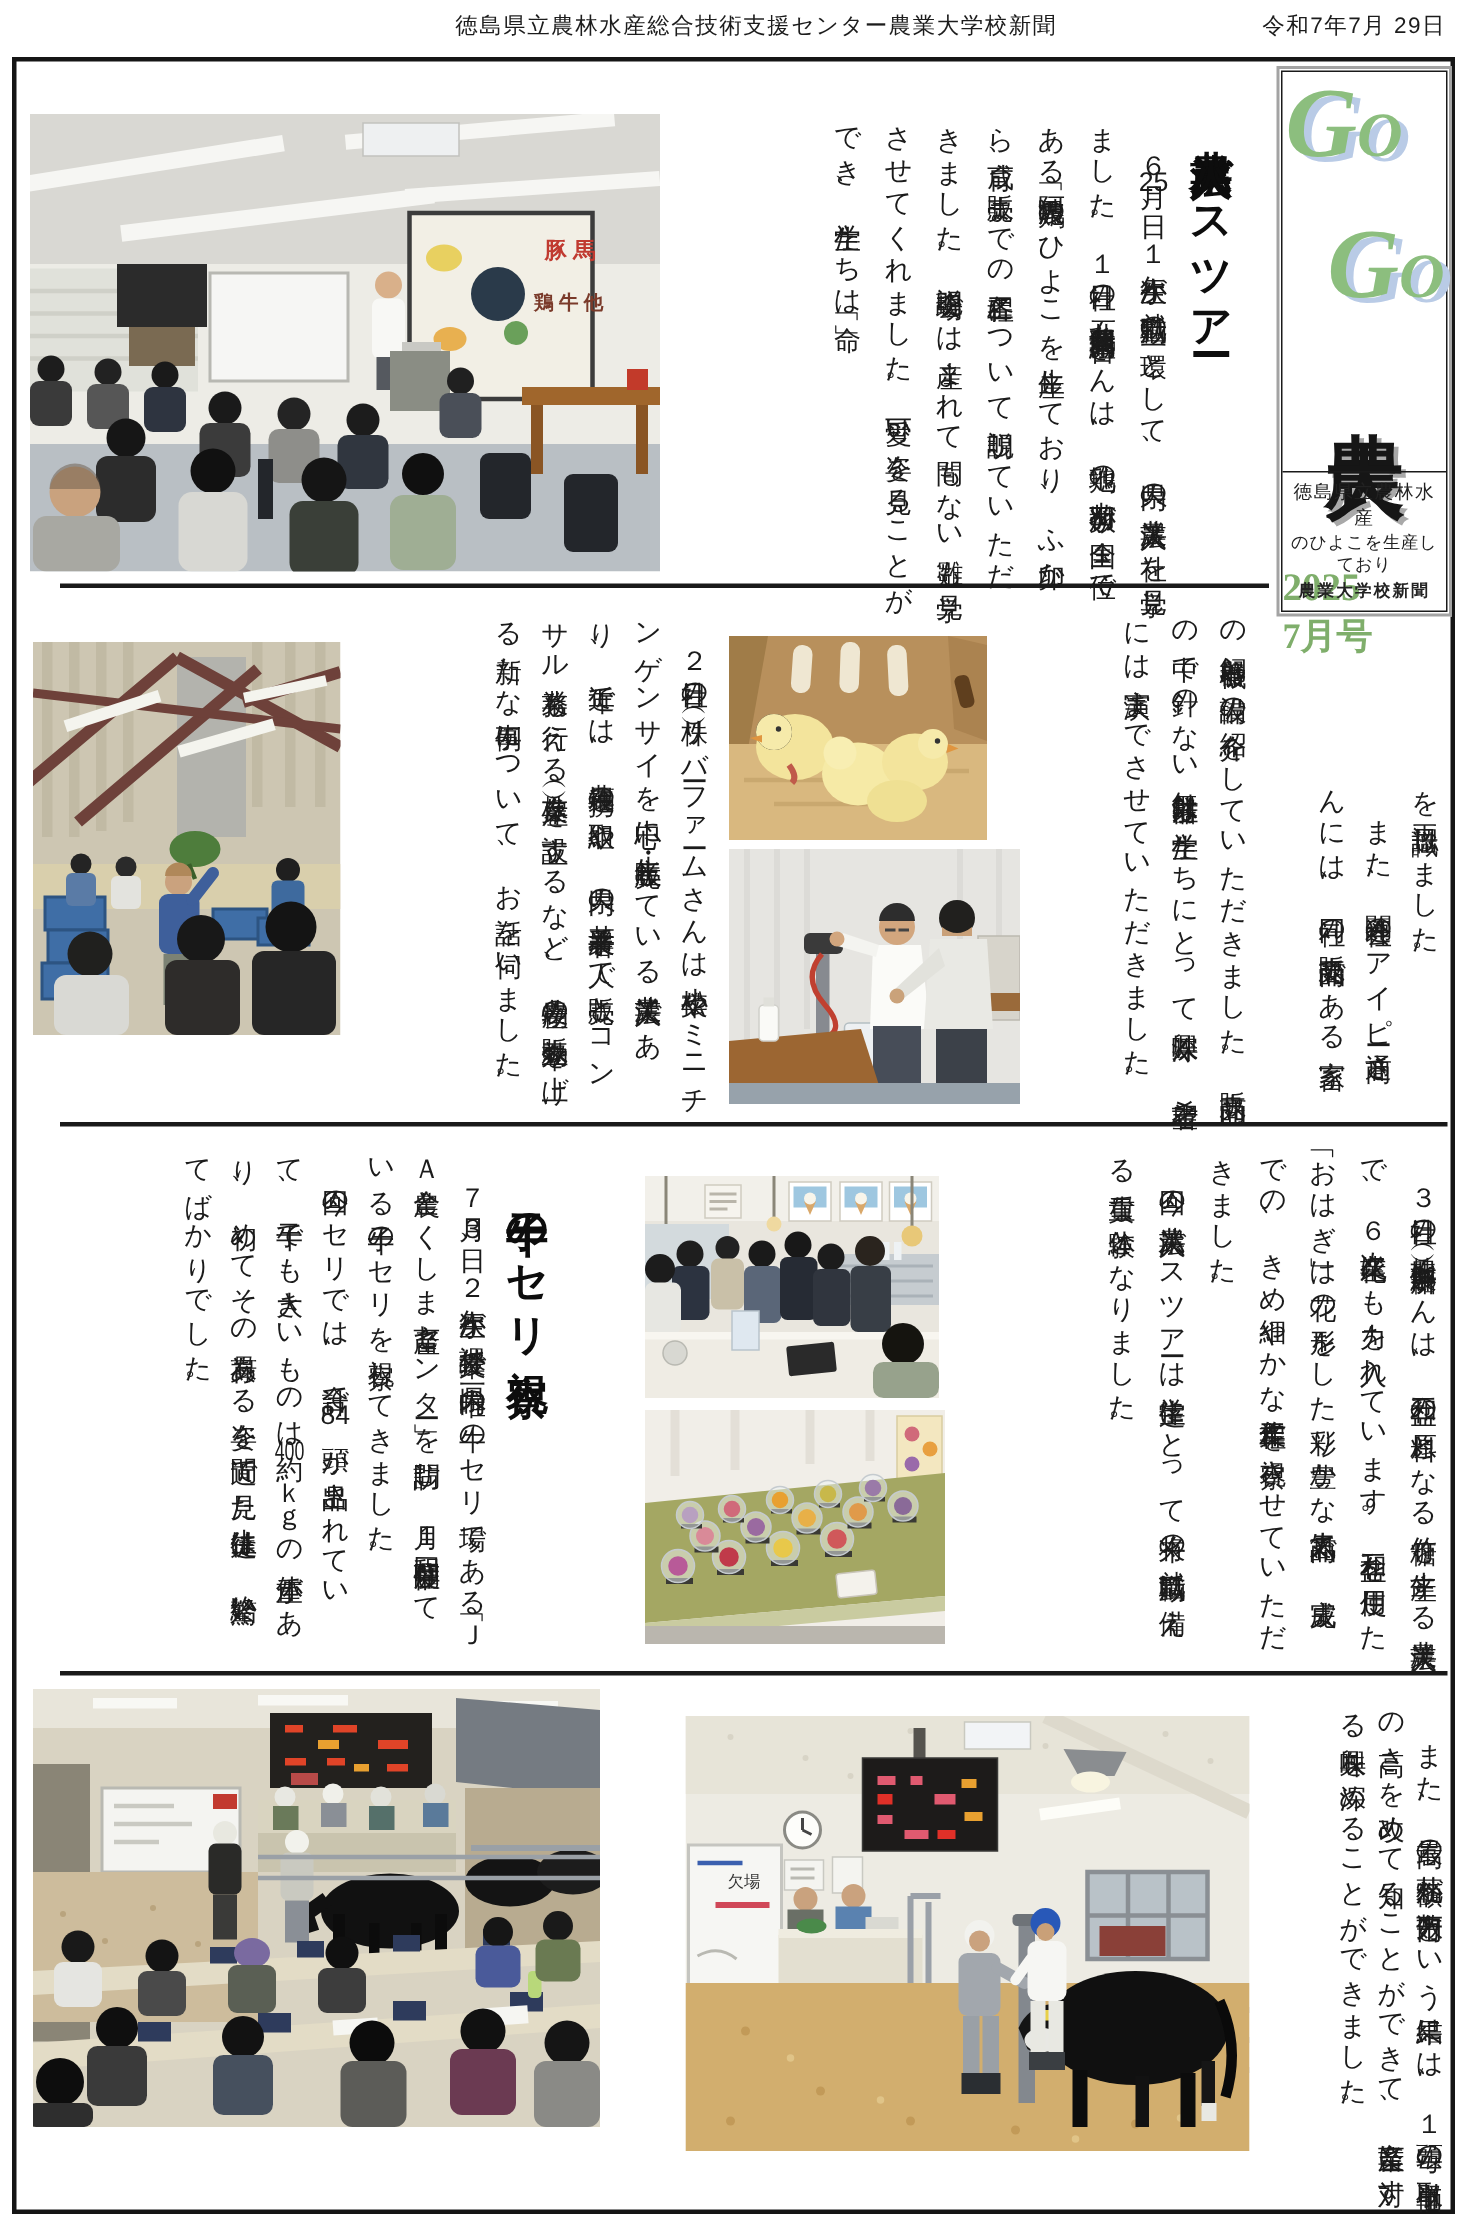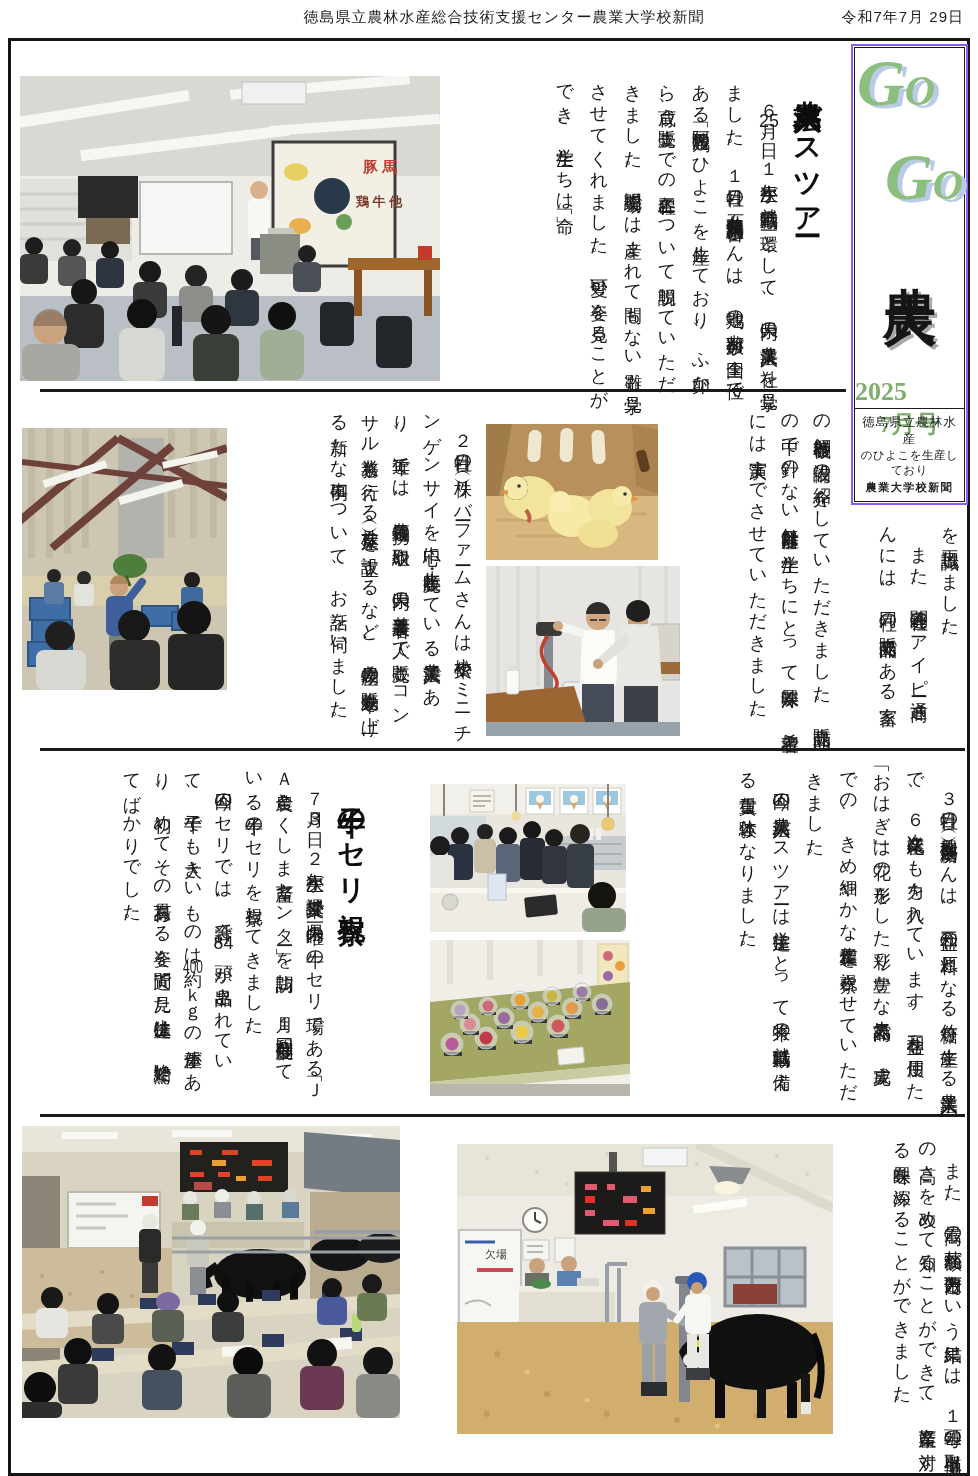--- a/index.html
+++ b/index.html
@@ -7,34 +7,34 @@
         font-family:"Liberation Sans","DejaVu Sans",sans-serif;color:#1c1c1c;}
   .hdr-title{position:absolute;top:8px;left:0;width:100%;text-align:center;font-size:15px;letter-spacing:1px;padding-left:15px;}
   .hdr-date{position:absolute;top:8px;right:14px;font-size:15px;letter-spacing:1px;}
   .page-frame{position:absolute;left:8px;top:38px;width:962px;height:1438px;border:3px solid #151515;box-sizing:border-box;}
   .divider{position:absolute;height:3px;background:#1a1a1a;}
   .vtext{position:absolute;writing-mode:vertical-rl;text-orientation:mixed;font-size:18px;
          letter-spacing:1.2px;line-height:32px;color:#1b1b1b;}
   .tcy{text-combine-upright:all;letter-spacing:0;}
   .vhead{position:absolute;writing-mode:vertical-rl;font-weight:bold;font-size:28px;letter-spacing:2px;color:#0d0d0d;}
   
-  .masthead{position:absolute;left:851px;top:44px;width:117px;height:461px;border:2px solid #8b5cf6;box-sizing:border-box;background:#fff;}
+  .masthead{position:absolute;left:851px;top:44px;width:117px;height:367px;border:2px solid #a3a3a3;box-sizing:border-box;background:#fff;}
   .masthead-inner{position:absolute;inset:1px;border:1px solid #1a1a1a;}
   .go{position:absolute;font-family:"Liberation Serif","DejaVu Serif",serif;font-style:italic;font-weight:bold;
       color:#8cbe7e;text-shadow:5px 3px 0 #b9cbe6;line-height:1;}
   .go .g{font-size:66px;}
   .go .o{font-size:42px;}
   .go-a{top:2px;left:2px;}
   .go-b{top:96px;left:30px;}
   .mh-title{position:absolute;top:196px;left:50%;transform:translateX(-50%);writing-mode:vertical-rl;
       font-family:"Liberation Serif","DejaVu Serif",serif;font-weight:bold;font-size:54px;color:#161616;
       text-shadow:3px 3px 0 #a9a9a9;letter-spacing:6px;line-height:1;}
   .mh-year{position:absolute;top:329px;width:100%;text-align:left;font-family:"Liberation Serif","DejaVu Serif",serif;
       font-weight:bold;font-size:26px;color:#7fae6b;}
-  .mh-issue{position:absolute;top:360px;width:100%;text-align:center;font-family:"Liberation Serif","DejaVu Serif",serif;
+  .mh-issue{position:absolute;top:360px;width:100%;text-align:left;font-family:"Liberation Serif","DejaVu Serif",serif;
       font-weight:bold;font-size:24px;color:#7fae6b;}
   .mh-footer{position:absolute;left:0;right:0;bottom:0;border-top:1px solid #1a1a1a;padding:5px 1px 6px 1px;
       text-align:center;font-family:"Liberation Serif","DejaVu Serif",serif;color:#222;margin-top:16px;}
   .mh-f1{font-size:12.5px;letter-spacing:1px;}
   .mh-f2{font-size:11.5px;letter-spacing:0.5px;}
   .mh-f3{font-size:11px;font-weight:bold;letter-spacing:1.5px;margin-top:2px;}
   .photo{position:absolute;}
   .photo svg{display:block;}
 </style>
 </head>

